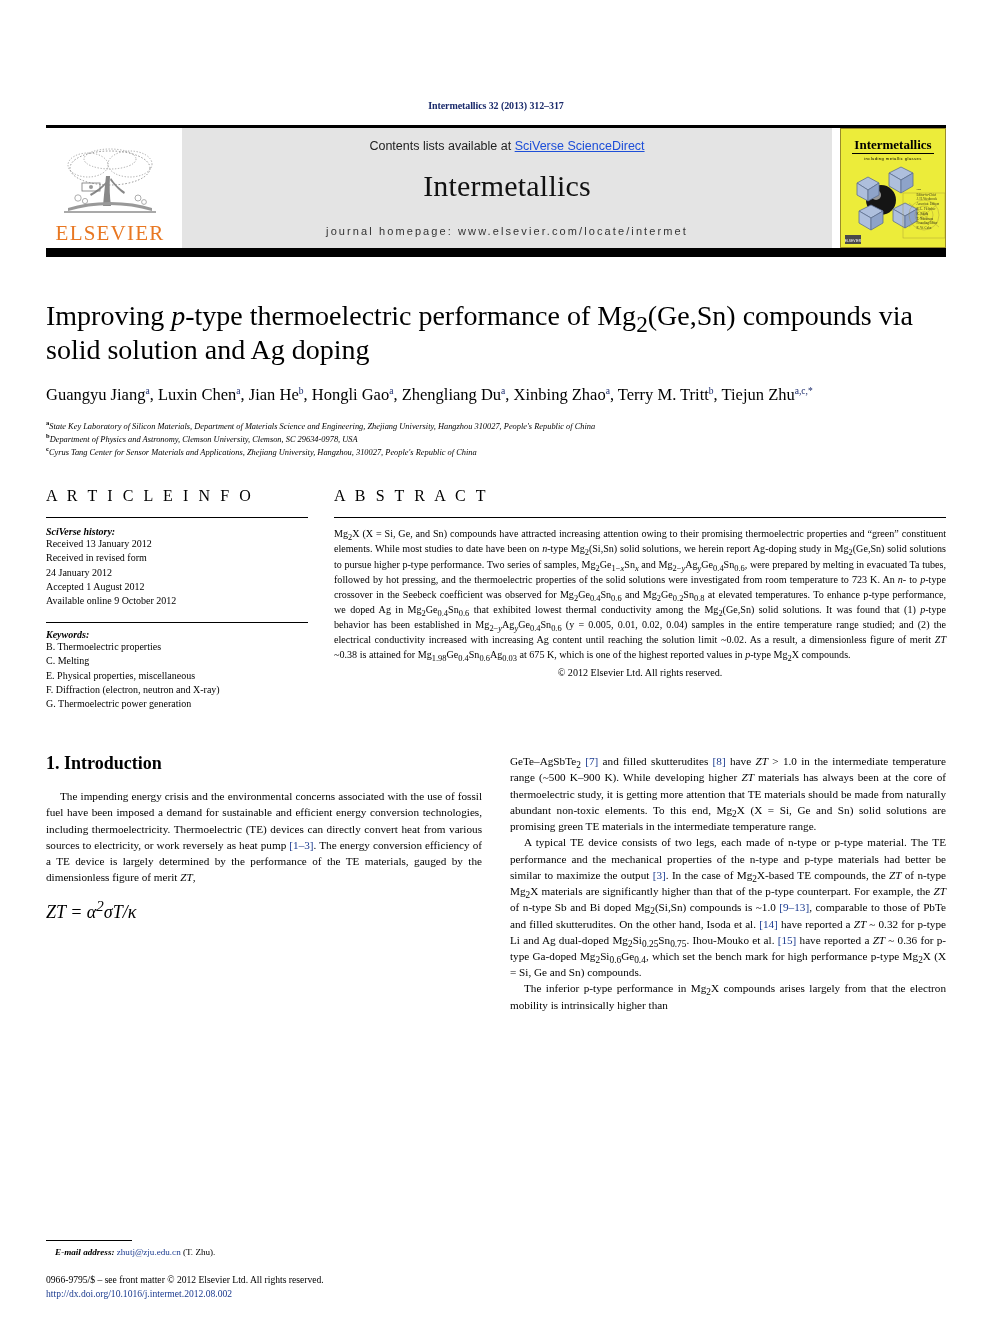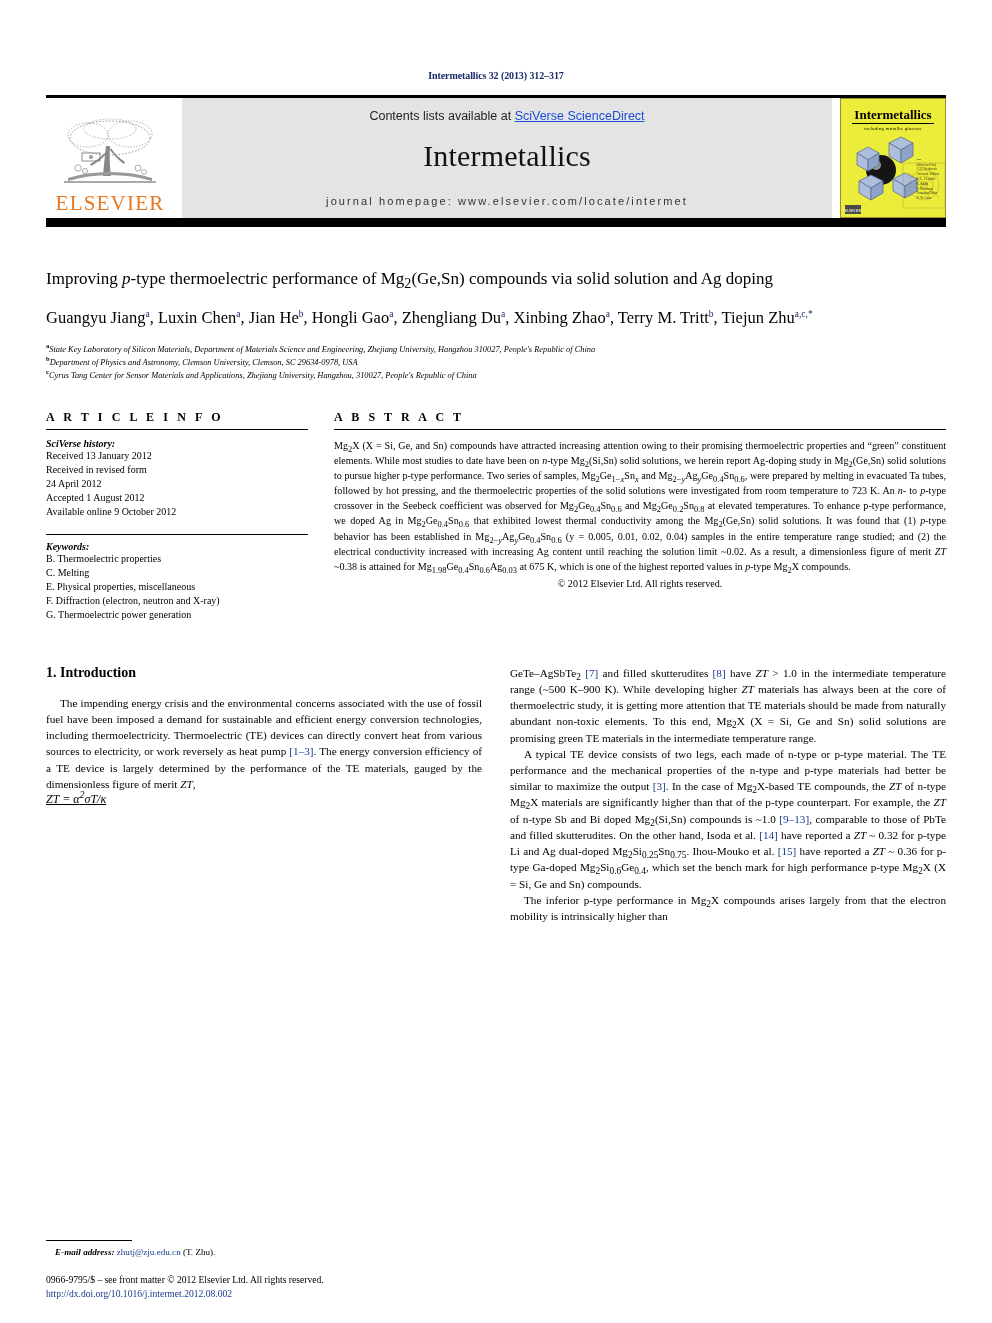--- a/index.html
+++ b/index.html
@@ -16,21 +16,21 @@
   }
   .page { position: relative; width: 992px; height: 1323px; padding: 0 46px; }
 
   
   .running-head {
     text-align: center;
     font-family: "Liberation Serif", serif;
     font-weight: bold;
     font-size: 10px;
     color: #1a2a6b;
-    padding-top: 70px;
+    padding-top: 100px;
     letter-spacing: -0.1px;
   }
 
   
   .masthead {
     margin-top: 14px;
     border-top: 3px solid #000;
     display: flex;
     align-items: stretch;
     height: 123px;
@@ -119,21 +119,21 @@
   }
   .cover-foot {
     position:absolute; bottom:2px; left:4px; right:4px;
     font-size:3px; color:#333; text-align:left;
   }
   .thick-rule { border-top: 9px solid #000; margin-top: 0px; }
 
   
   .title {
     font-family: "Liberation Serif", serif;
-    font-size: 17px;
+    font-size: 28px;
     line-height: 1.22;
     margin-top: 42px;
     color: #000;
   }
   .authors {
     font-family: "Liberation Serif", serif;
     font-size: 16.5px;
     line-height: 1.45;
     margin-top: 16px;
   }
@@ -150,24 +150,24 @@
   
   .info-row {
     display: flex;
     margin-top: 28px;
     gap: 26px;
   }
   .col-info { width: 262px; flex: 0 0 262px; }
   .col-abs  { flex: 1 1 auto; }
   .sec-head {
     font-family: "Liberation Serif", serif;
-    font-weight: bold;
-    font-size: 12px;
+    font-weight: normal;
+    font-size: 16px;
     letter-spacing: 3.1px;
-    margin-bottom: 4px;
+    margin-bottom: 12px;
   }
   .hr-thin { border-top: 1.3px solid #000; margin: 0 0 8px 0; }
   .hist-title, .kw-title {
     font-style: italic; font-weight: bold; font-size: 10px;
     font-family: "Liberation Serif", serif;
   }
   .hist-line, .kw-line {
     font-size: 10px; line-height: 1.42;
     font-family: "Liberation Serif", serif;
   }
@@ -189,38 +189,37 @@
   
   .main-cols {
     display: flex;
     gap: 28px;
     margin-top: 42px;
   }
   .mcol { flex: 1 1 0; width: 432px; }
   .h1 {
     font-family: "Liberation Serif", serif;
     font-weight: bold;
-    font-size: 14px;
+    font-size: 18px;
     margin-bottom: 14px;
   }
   .p {
     font-size: 11.2px;
     line-height: 1.45;
     text-align: justify;
     font-family: "Liberation Serif", serif;
     margin: 0 0 0 0;
     text-indent: 14px;
   }
   .p.noind { text-indent: 0; }
   .eq {
-    font-size: 12px;
+    font-size: 18px;
     font-style: italic;
-    margin: 0 0 16px 0;
-    font-family: "Liberation Serif", serif;
-    text-decoration: underline;
+    margin: 16px 0 16px 0;
+    font-family: "Liberation Serif", serif;
   }
   .ref { color: #1a3a8f; }
 
   
   .foot {
     position: absolute;
     left: 46px;
     width: 432px;
     bottom: 22px;
   }
@@ -345,21 +344,21 @@
   </div>
 
   <div class="info-row">
 
     <div class="col-info">
       <div class="sec-head">A R T I C L E   I N F O</div>
       <div class="hr-thin"></div>
       <div class="hist-title">SciVerse history:</div>
       <div class="hist-line">Received 13 January 2012</div>
       <div class="hist-line">Received in revised form</div>
-      <div class="hist-line">24 April 2012</div>
+      <div class="hist-line">24 January 2012</div>
       <div class="hist-line">Accepted 1 August 2012</div>
       <div class="hist-line">Available online 9 October 2012</div>
 
       <div class="kw-block">
         <div class="hr-thin"></div>
         <div class="kw-title">Keywords:</div>
         <div class="kw-line">B. Thermoelectric properties</div>
         <div class="kw-line">C. Melting</div>
         <div class="kw-line">E. Physical properties, miscellaneous</div>
         <div class="kw-line">F. Diffraction (electron, neutron and X-ray)</div>

